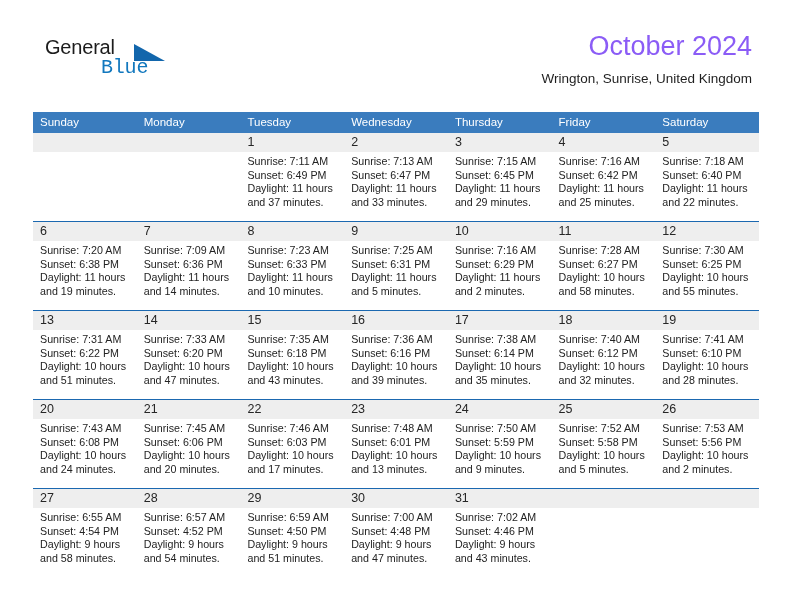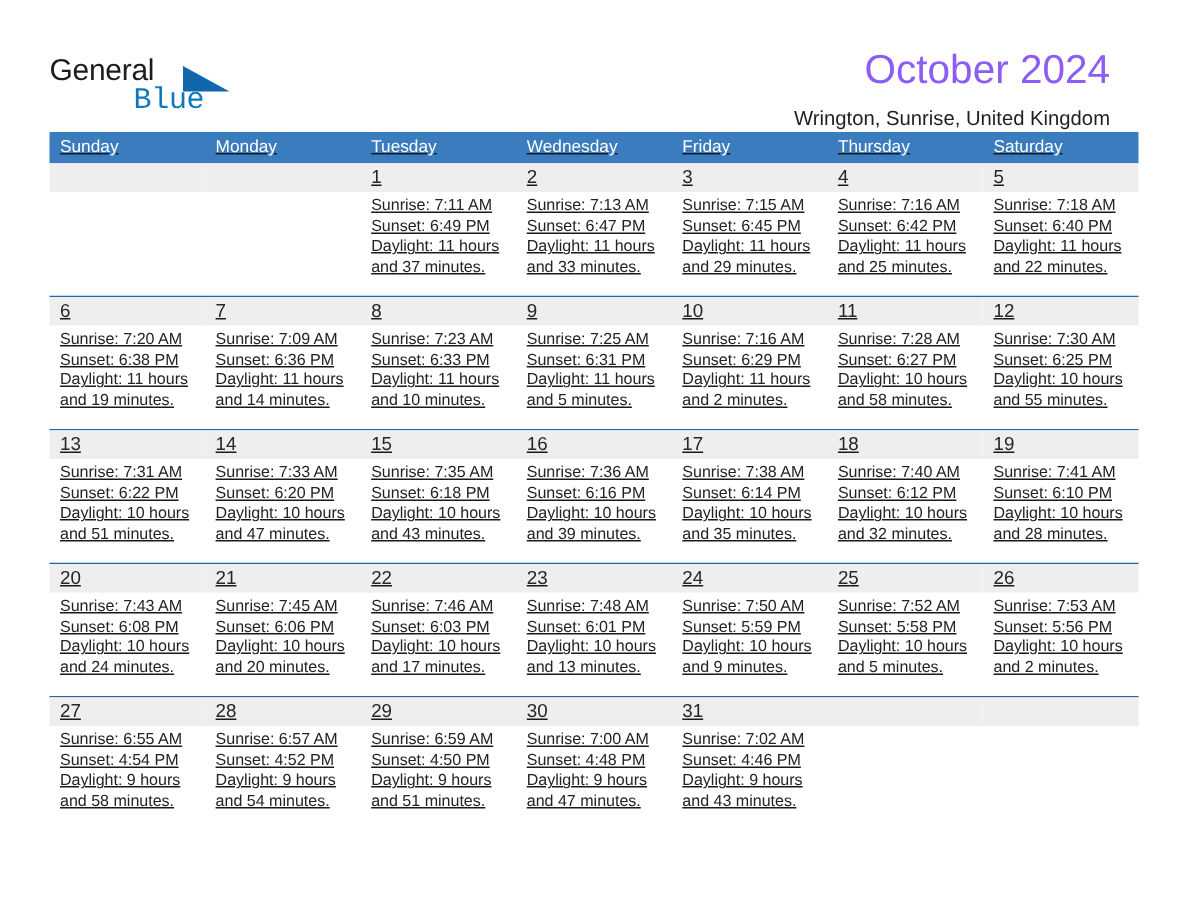--- a/index.html
+++ b/index.html
@@ -18,21 +18,21 @@
   .page {
     position: relative;
     width: 792px;
     height: 612px;
     box-sizing: border-box;
   }
 
   
   .header {
     position: absolute;
-    left: 0;
+    left: 12px;
     top: 0;
     width: 776px;
     height: 100px;
   }
 
   .logo {
     position: absolute;
     left: 33px;
     top: 36px;
     width: 120px;
@@ -84,23 +84,22 @@
     font-size: 13.5px;
     color: #1f1f1f;
     line-height: 17px;
     white-space: nowrap;
   }
 
   
   .calendar {
     position: absolute;
     left: 33px;
-    top: 88px;
+    top: 112px;
     width: 726px;
-    text-decoration: underline;
   }
 
   .weekday-row {
     display: flex;
     width: 100%;
     background: #3a7cbe;
     height: 21px;
   }
   .weekday {
     flex: 1 1 0;
@@ -172,22 +171,22 @@
     </div>
 
   </div>
 
   <div class="calendar">
     <div class="weekday-row" id="weekday-row">
         <div class="weekday">Sunday</div>
         <div class="weekday">Monday</div>
         <div class="weekday">Tuesday</div>
         <div class="weekday">Wednesday</div>
+        <div class="weekday">Thursday</div>
         <div class="weekday">Friday</div>
-        <div class="weekday">Thursday</div>
         <div class="weekday">Saturday</div>
       </div>
     <div id="weeks-container">
         <div class="week">
           <div class="week-cells">
             <div class="cell">
               <div class="daynum-band">
                 <span class="daynum"></span>
               </div>
               <div class="cell-body"></div>

